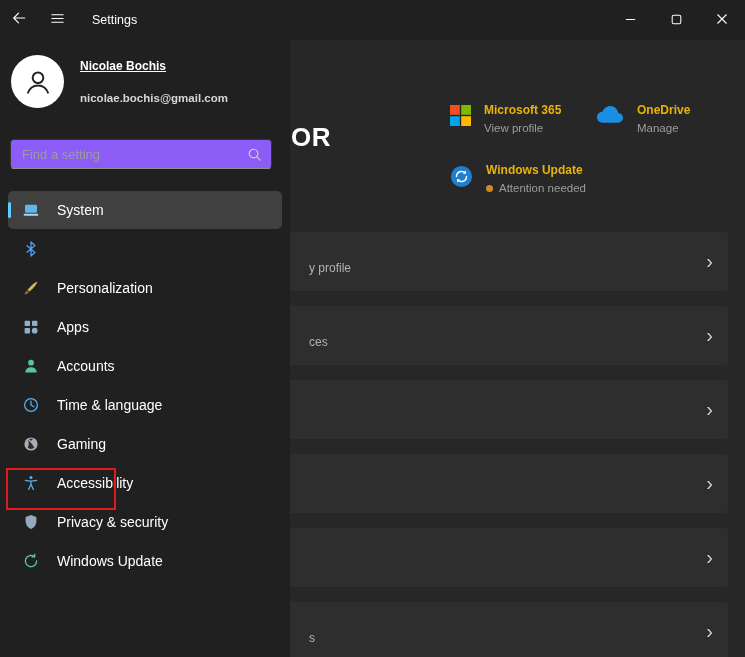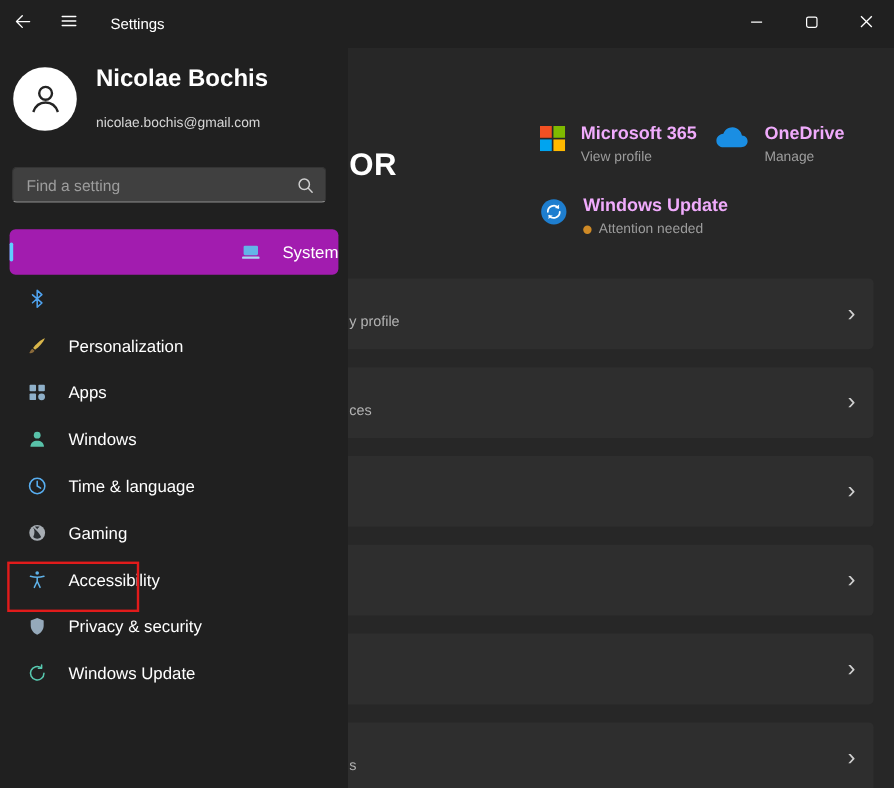--- a/index.html
+++ b/index.html
@@ -18,59 +18,59 @@
   .menu-btn { left:38px; width:38px; }
   .tb-title { position:absolute; left:92px; top:0; height:40px; line-height:40px; font-size:12.5px; color:#ffffff; }
   .win-controls { position:absolute; right:0; top:0; height:40px; display:flex; }
   .win-btn { width:46px; height:40px; display:flex; align-items:center; justify-content:center; }
 
   
   .sidebar { position:absolute; left:0; top:40px; width:290px; height:617px; background:#202020; z-index:5; }
 
   .profile { position:absolute; left:11px; top:15px; display:flex; align-items:center; gap:16px; }
   .avatar { width:53px; height:53px; border-radius:50%; background:#ffffff; display:flex; align-items:center; justify-content:center; }
-  .profile-name { font-size:20px; font-weight:700; color:#ffffff; margin-bottom:19px; }
-  .profile-email { font-size:11.5px; color:#d6d6d6; }
+  .profile-name { font-size:12px; font-weight:700; color:#ffffff; margin-bottom:19px;text-decoration:underline; }
+  .profile-email { font-size:11.5px; color:#d6d6d6;font-weight:bold; }
 
   .searchbox { position:absolute; left:10px; top:99px; width:262px; height:30px;
-    background:#404040; border:1px solid #343434; border-bottom:1px solid #8f8f8f;
+    background:#8b5cf6; border:1px solid #343434; border-bottom:1px solid #8f8f8f;
     border-radius:4px; }
   .searchbox input { width:100%; height:100%; background:transparent; border:none; outline:none;
     color:#e8e8e8; font-size:13px; padding:0 32px 0 11px; font-family:"Liberation Sans", sans-serif; }
   .searchbox input::placeholder { color:#9d9d9d; }
   .search-icon { position:absolute; right:9px; top:7px; }
 
   .nav { position:absolute; left:0; top:150px; width:290px; }
   .nav-item { position:relative; height:38px; margin:1px 8px; border-radius:5px;
     display:flex; align-items:center; padding-left:14px; gap:17px; font-size:14px; color:#ffffff; cursor:default; }
-  .nav-item.selected { background:#a21caf;justify-content:flex-end; }
+  .nav-item.selected { background:#404040; }
   .pill { position:absolute; left:0; top:11px; width:3px; height:16px; border-radius:2px; background:#60cdff; }
   .nicon { width:18px; height:18px; flex:none; display:flex; align-items:center; justify-content:center; }
 
   .annotation-box { position:absolute; left:6px; top:428px; width:110px; height:42px;
     border:2px solid #e11b1b; z-index:9; pointer-events:none; }
 
   
   .main { position:absolute; left:290px; top:40px; width:455px; height:617px; background:#272727; }
 
   .heading-frag { position:absolute; left:1px; top:82px; font-size:26px; font-weight:700; letter-spacing:.5px; color:#ffffff; }
 
   .promo { position:absolute; display:flex; gap:13px; align-items:flex-start; cursor:default; }
   .promo-m365 { left:160px; top:63px; }
   .promo-onedrive { left:306px; top:63px; }
   .promo-update { left:160px; top:123px; }
   .promo-ico { flex:none; margin-top:2px; }
-  .promo-title { font-size:15px; font-weight:700; color:#f0abfc; margin-bottom:5px; }
+  .promo-title { font-size:12px; font-weight:700; color:#eab308; margin-bottom:5px; }
   .promo-sub { font-size:11.5px; color:#9d9d9d; display:flex; align-items:center; gap:6px; }
   .dot { width:7px; height:7px; border-radius:50%; background:#cf8a26; display:inline-block; }
 
   .rows { position:absolute; left:0; top:192px; width:438px; }
   .row { position:relative; height:59px; margin-bottom:15px; background:#2e2e2e;
     border-radius:0 4px 4px 0; cursor:default; }
-  .frag { position:absolute; left:1px; top:29px; font-size:12px; color:#b3b3b3; }
+  .frag { position:absolute; left:1px; top:29px; font-size:12px; color:#b3b3b3;padding-left:18px; }
   .chev { position:absolute; right:15px; top:50%; transform:translateY(-54%);
     font-size:20px; color:#d0d0d0; line-height:1; }
 </style>
 </head>
 <body>
 
 <div class="titlebar">
   <div class="tb-btn back-btn">
     <span>
       <svg width="14" height="14" viewBox="0 0 16 16" fill="none" stroke="#ffffff" stroke-width="1.3" stroke-linecap="round" stroke-linejoin="round">
@@ -180,21 +180,21 @@
       <span>Apps</span>
     </div>
 
     <div class="nav-item">
       <span class="nicon">
         <svg viewBox="0 0 24 24" width="18" height="18" fill="#58c2a9">
             <circle cx="12" cy="7.5" r="3.8"></circle>
             <path d="M4.5 20.5 C4.5 16 8 13.8 12 13.8 C16 13.8 19.5 16 19.5 20.5 Z"></path>
           </svg>
       </span>
-      <span>Windows</span>
+      <span>Accounts</span>
     </div>
 
     <div class="nav-item">
       <span class="nicon">
         <svg viewBox="0 0 24 24" width="18" height="18" fill="none" stroke="#58aef0" stroke-width="1.7">
             <circle cx="12" cy="12" r="8.5"></circle>
             <path d="M12 6.8 V12 L15.8 14.4" stroke-linecap="round"></path>
           </svg>
       </span>
       <span>Time &amp; language</span>

